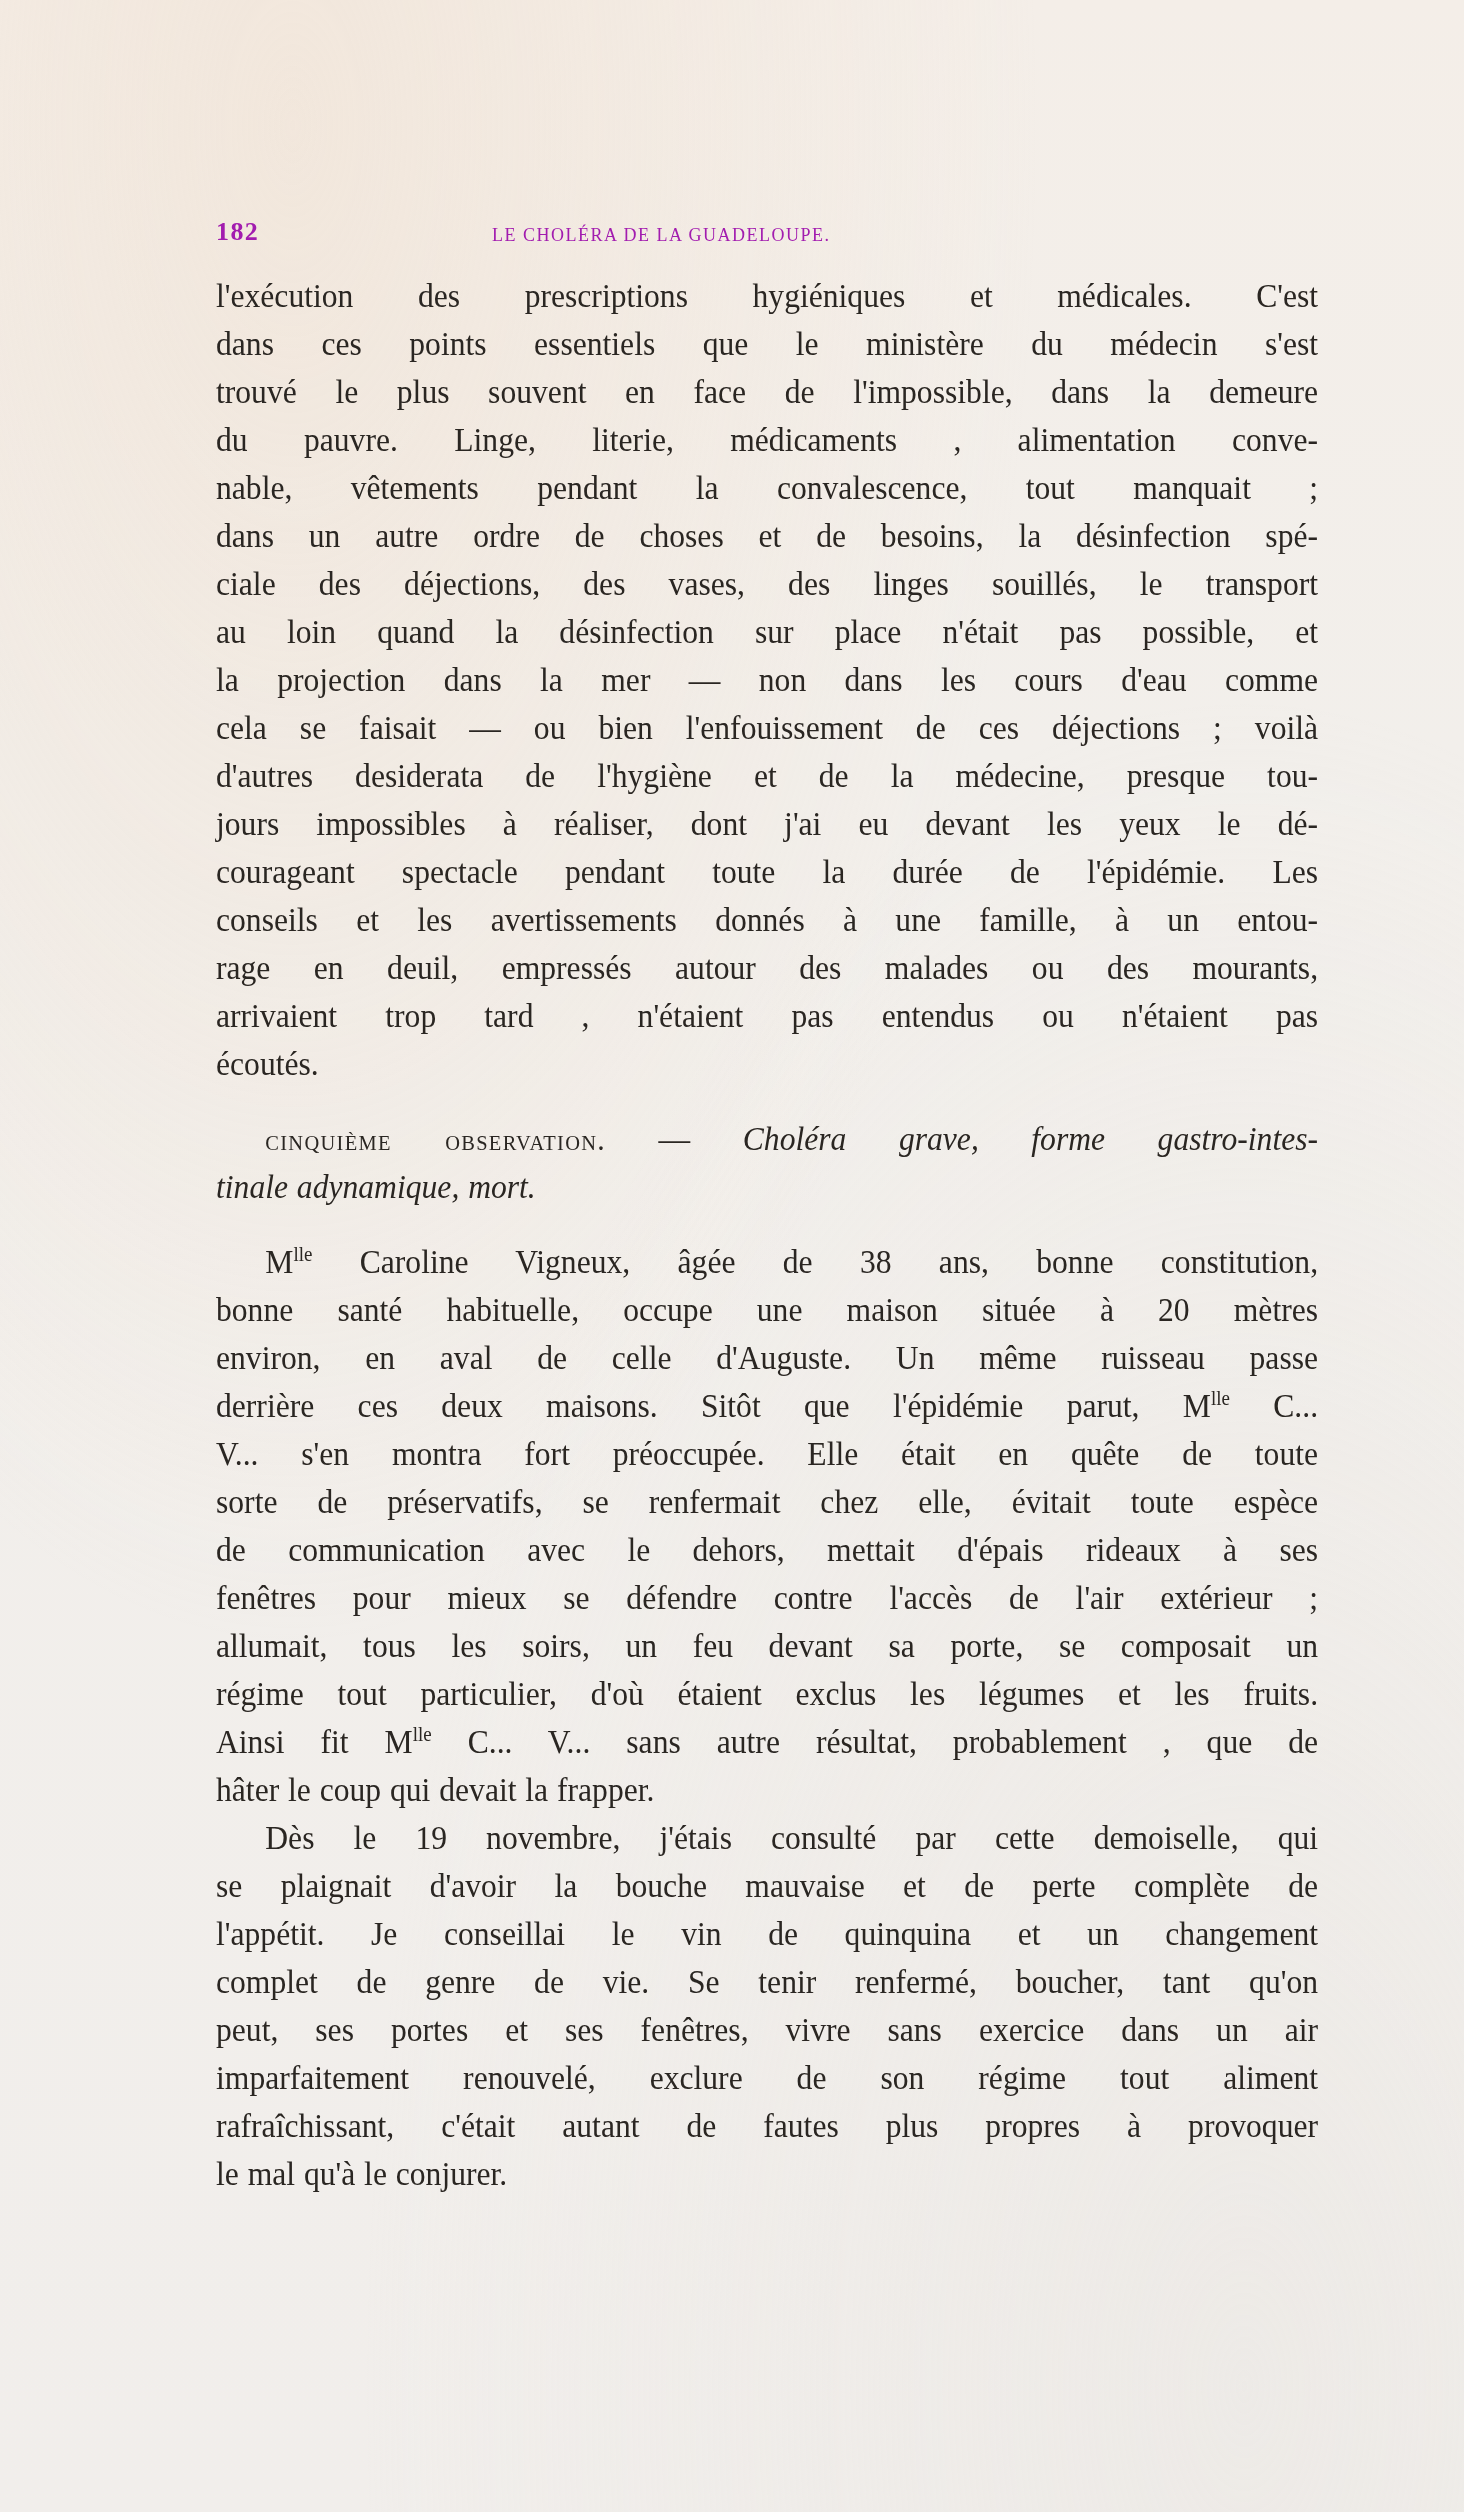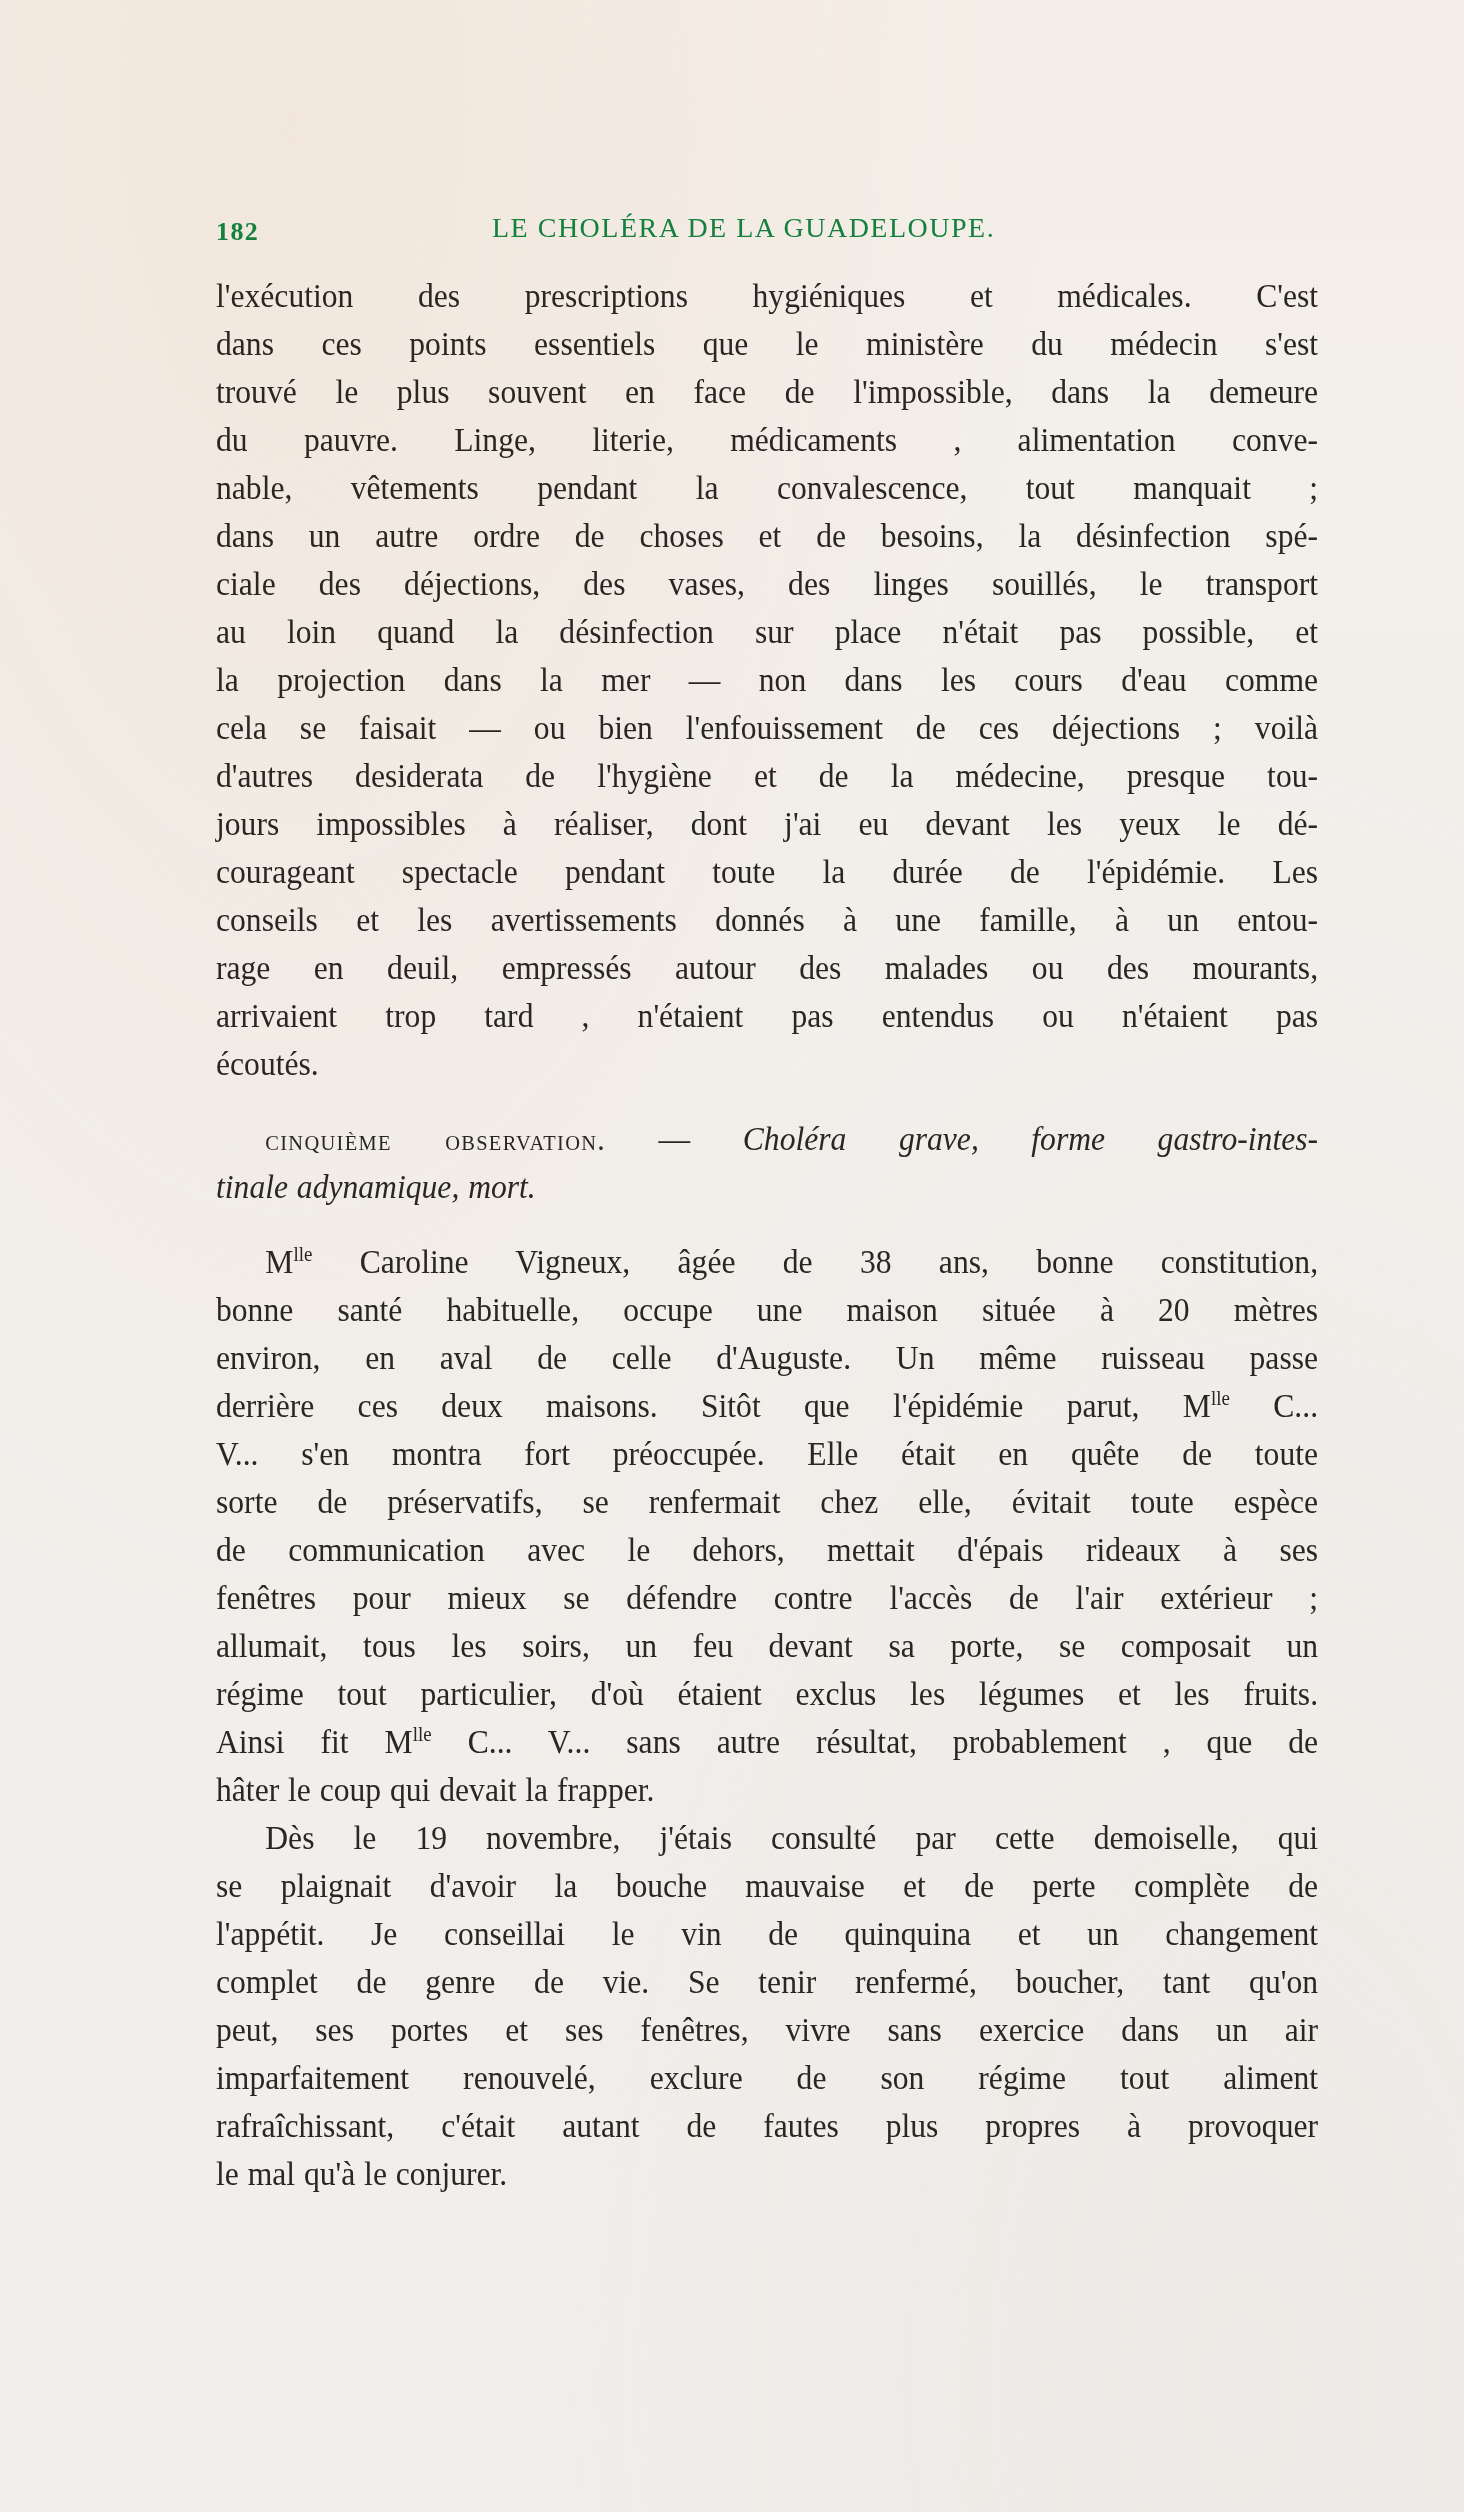--- a/index.html
+++ b/index.html
@@ -23,34 +23,34 @@
     position: absolute;
     left: 216px;
     top: 207px;
     width: 1103px;
   }
   .running-head {
     position: relative;
     height: 48px;
     font-size: 27px;
     letter-spacing: 1.4px;
-    color: #15803d;
+    color: #a21caf;
   }
   .page-number {
     position: absolute;
     left: 0;
     top: 9.5px;
     font-weight: bold;
     font-size: 26px;
   }
   .running-title {
     position: absolute;
     left: 276px;
-    top: 5px;
-    font-size: 28px;
+    top: 18px;
+    font-size: 18px;
     letter-spacing: 1.5px;
   }
   .body-text {
     margin-top: 17px;
     font-size: 34px;
     line-height: 48px;
     text-align: justify;
     word-spacing: 1px;
     transform: scaleX(0.93);
     transform-origin: left top;

